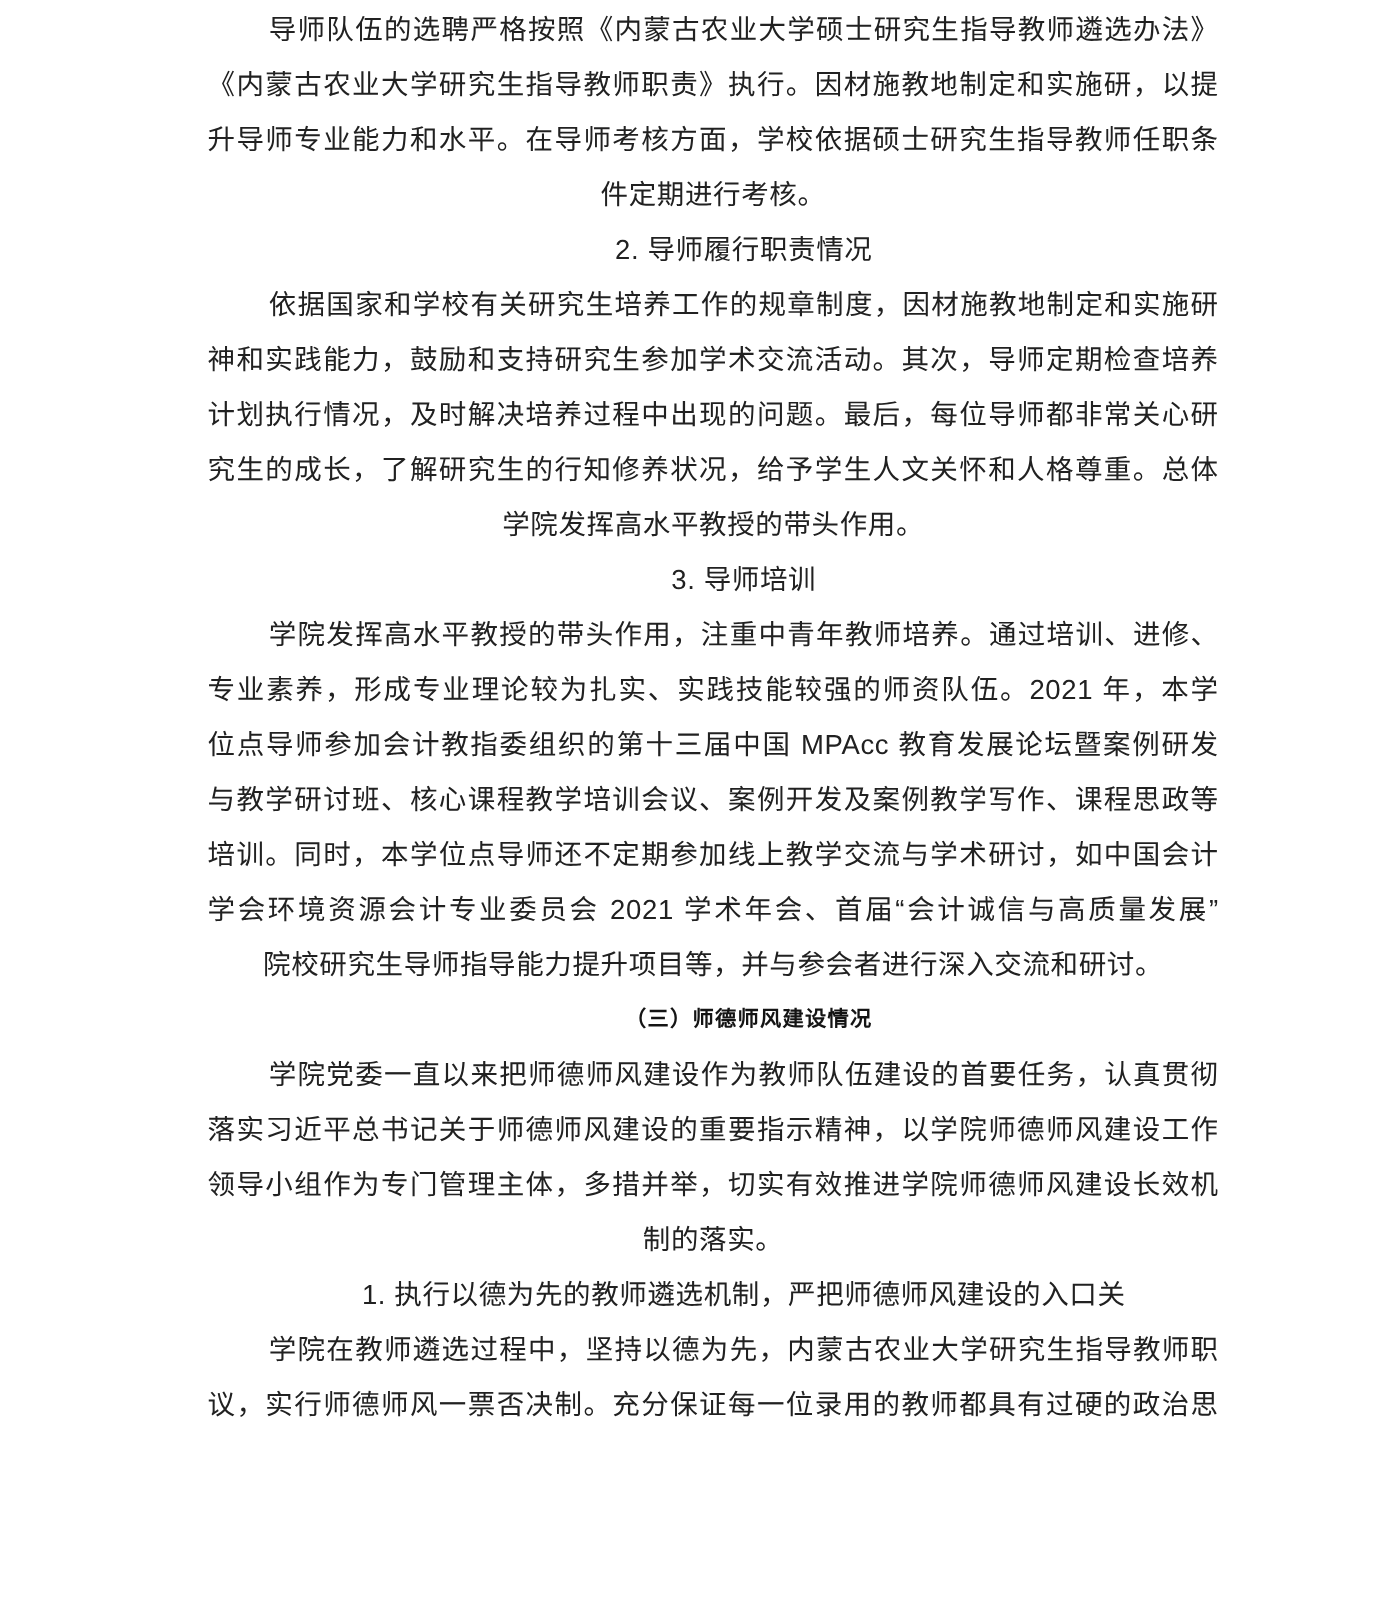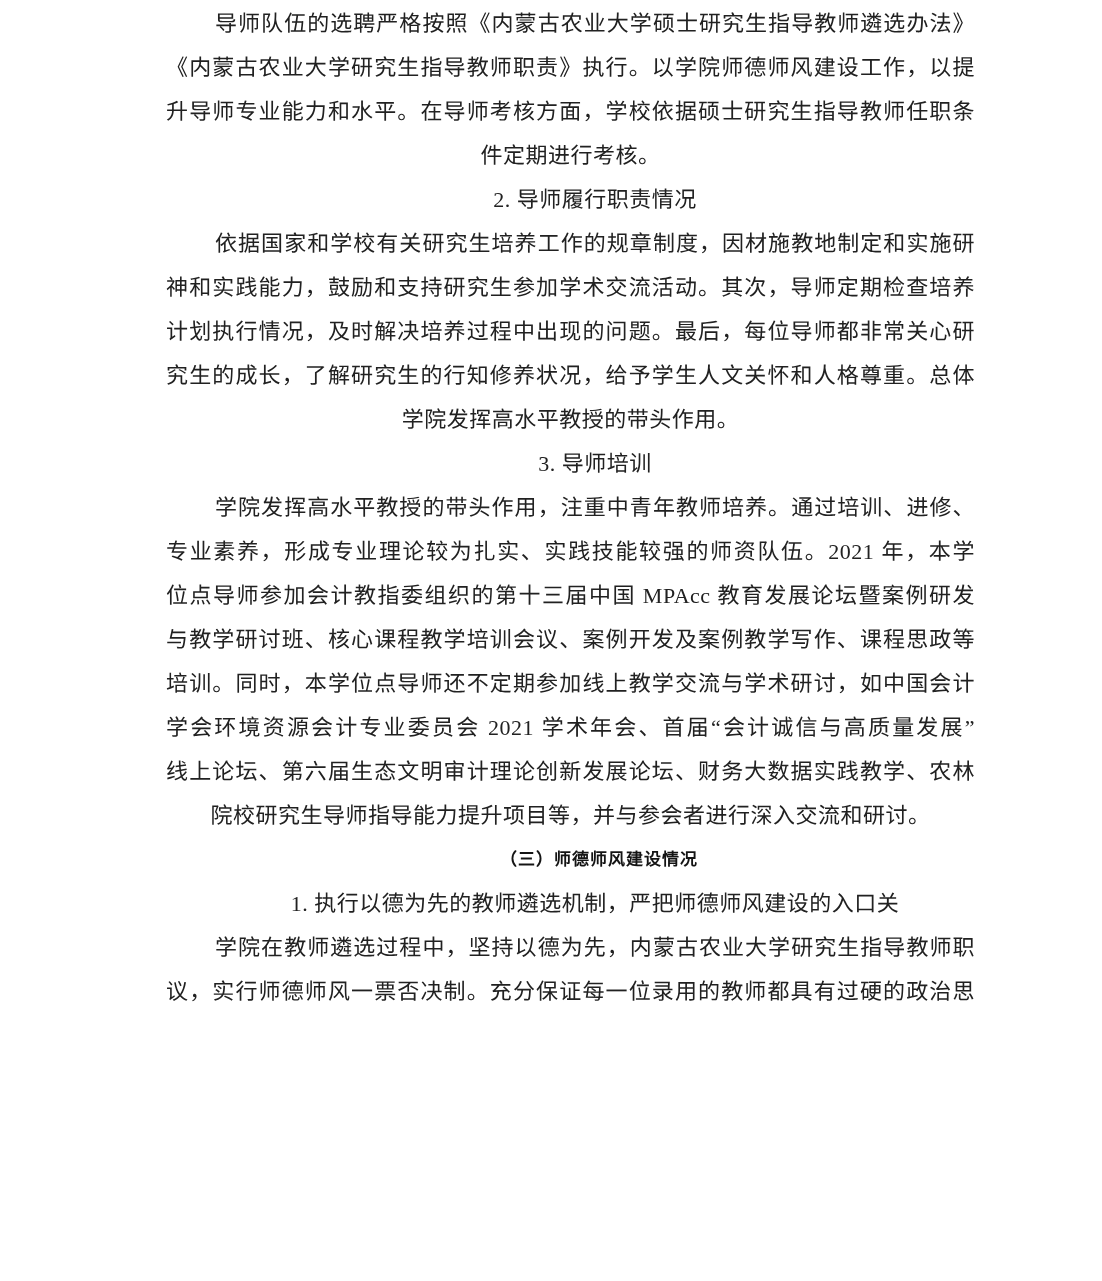--- a/index.html
+++ b/index.html
@@ -6,21 +6,21 @@
     margin: 0;
     padding: 0;
     background: #ffffff;
   }
   .page {
     position: relative;
     width: 1102px;
     height: 1281px;
     background: #ffffff;
     overflow: hidden;
-    font-family: Liberation Serif, serif;
+    font-family: Liberation Sans, sans-serif;
   }
   .content {
     position: absolute;
     left: 166px;
     top: 2px;
     width: 809px;
   }
   .para, .heading-block {
     margin: 0;
     padding: 0;
@@ -52,21 +52,21 @@
     letter-spacing: 1px;
   }
 </style>
 </head>
 <body>
 
 <div class="page">
   <div class="content">
       <div class="para">
         <div class="line first full">导师队伍的选聘严格按照《内蒙古农业大学硕士研究生指导教师遴选办法》</div>
-        <div class="line full">《内蒙古农业大学研究生指导教师职责》执行。以学院师德师风建设工作，以提</div>
+        <div class="line full">《内蒙古农业大学研究生指导教师职责》执行。因材施教地制定和实施研，以提</div>
         <div class="line full">升导师专业能力和水平。在导师考核方面，学校依据硕士研究生指导教师任职条</div>
         <div class="line">件定期进行考核。</div>
       </div>
       <div class="para">
         <div class="line first">2. 导师履行职责情况</div>
       </div>
       <div class="para">
         <div class="line first full">依据国家和学校有关研究生培养工作的规章制度，因材施教地制定和实施研</div>
         <div class="line full">神和实践能力，鼓励和支持研究生参加学术交流活动。其次，导师定期检查培养</div>
         <div class="line full">计划执行情况，及时解决培养过程中出现的问题。最后，每位导师都非常关心研</div>
@@ -76,25 +76,30 @@
       <div class="para">
         <div class="line first">3. 导师培训</div>
       </div>
       <div class="para">
         <div class="line first full">学院发挥高水平教授的带头作用，注重中青年教师培养。通过培训、进修、</div>
         <div class="line full">专业素养，形成专业理论较为扎实、实践技能较强的师资队伍。2021 年，本学</div>
         <div class="line full">位点导师参加会计教指委组织的第十三届中国 MPAcc 教育发展论坛暨案例研发</div>
         <div class="line full">与教学研讨班、核心课程教学培训会议、案例开发及案例教学写作、课程思政等</div>
         <div class="line full">培训。同时，本学位点导师还不定期参加线上教学交流与学术研讨，如中国会计</div>
         <div class="line full">学会环境资源会计专业委员会 2021 学术年会、首届“会计诚信与高质量发展”</div>
-        <div class="line full">线上论坛、第六届生态文明审计理论创新发展论坛、财务大数据实践教学、农林</div>
         <div class="line">院校研究生导师指导能力提升项目等，并与参会者进行深入交流和研讨。</div>
       </div>
       <div class="heading-block">
         <div class="line first">（三）师德师风建设情况</div>
+      </div>
+      <div class="para">
+        <div class="line first full">学院党委一直以来把师德师风建设作为教师队伍建设的首要任务，认真贯彻</div>
+        <div class="line full">落实习近平总书记关于师德师风建设的重要指示精神，以学院师德师风建设工作</div>
+        <div class="line full">领导小组作为专门管理主体，多措并举，切实有效推进学院师德师风建设长效机</div>
+        <div class="line">制的落实。</div>
       </div>
       <div class="para">
         <div class="line first">1. 执行以德为先的教师遴选机制，严把师德师风建设的入口关</div>
       </div>
       <div class="para">
         <div class="line first full">学院在教师遴选过程中，坚持以德为先，内蒙古农业大学研究生指导教师职责</div>
         <div class="line full">议，实行师德师风一票否决制。充分保证每一位录用的教师都具有过硬的政治思</div>
       </div>
     </div>
 </div>

